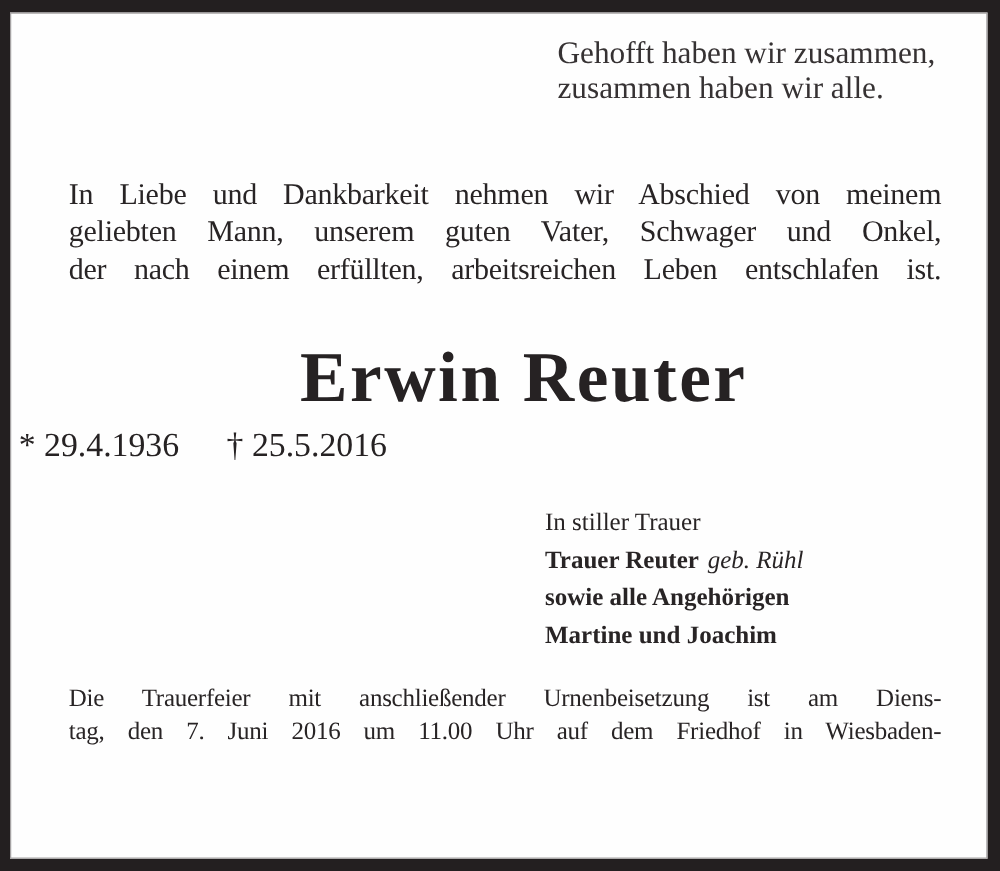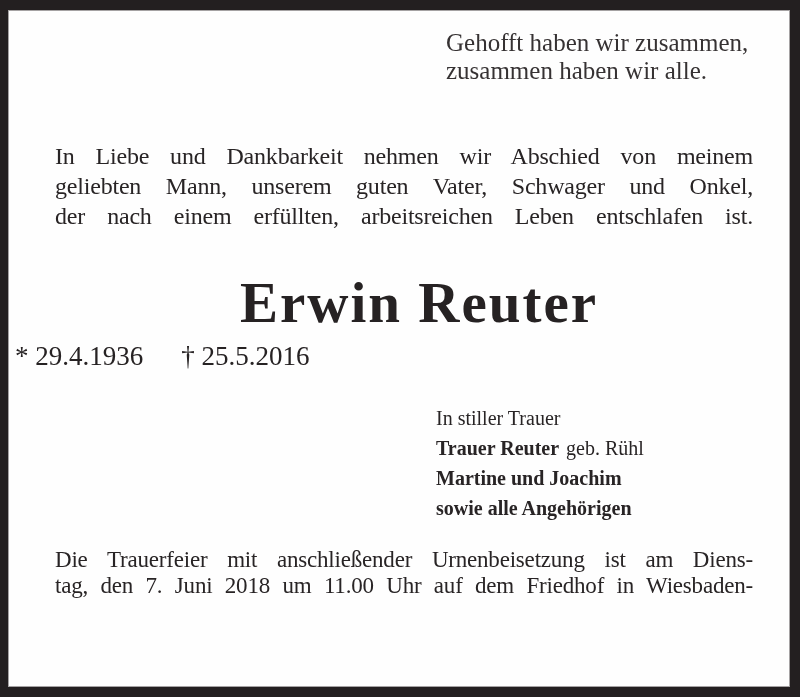--- a/index.html
+++ b/index.html
@@ -79,27 +79,28 @@
     top: 392px;
     font-size: 20px;
     line-height: 30px;
     margin-left: 12px;
   }
   .mourners .b {
     font-weight: bold;
   }
   .mourners .suffix {
     margin-left: 0.35em;
+    font-style: italic;
   }
   .funeral {
     position: absolute;
     left: 46px;
     top: 536px;
     width: 698px;
-    font-size: 23px;
+    font-size: 20px;
     line-height: 25.5px;
     letter-spacing: -0.2px;
   }
 </style>
 </head>
 <body>
 
 <div class="page">
   <div class="inner">
 
@@ -116,23 +117,23 @@
 
     <div class="deceased-name">Erwin Reuter</div>
 
     <div class="dates">
       <span class="birth">* 29.4.1936</span><span class="death">† 25.5.2016</span>
     </div>
 
     <div class="mourners">
       <div>In stiller Trauer</div>
       <div><span class="b">Trauer Reuter</span><span class="suffix">geb. Rühl</span></div>
+      <div class="b">sowie alle Angehörigen</div>
       <div class="b">Martine und Joachim</div>
-      <div class="b">sowie alle Angehörigen</div>
     </div>
 
     <div class="funeral">
       <div class="jline">Die Trauerfeier mit anschließender Urnenbeisetzung ist am Diens-</div>
-      <div class="jline">tag, den 7. Juni 2018 um 11.00 Uhr auf dem Friedhof in Wiesbaden-</div>
+      <div class="jline">tag, den 7. Juni 2016 um 11.00 Uhr auf dem Friedhof in Wiesbaden-</div>
     </div>
 
   </div>
 </div>
 
 </body></html>

